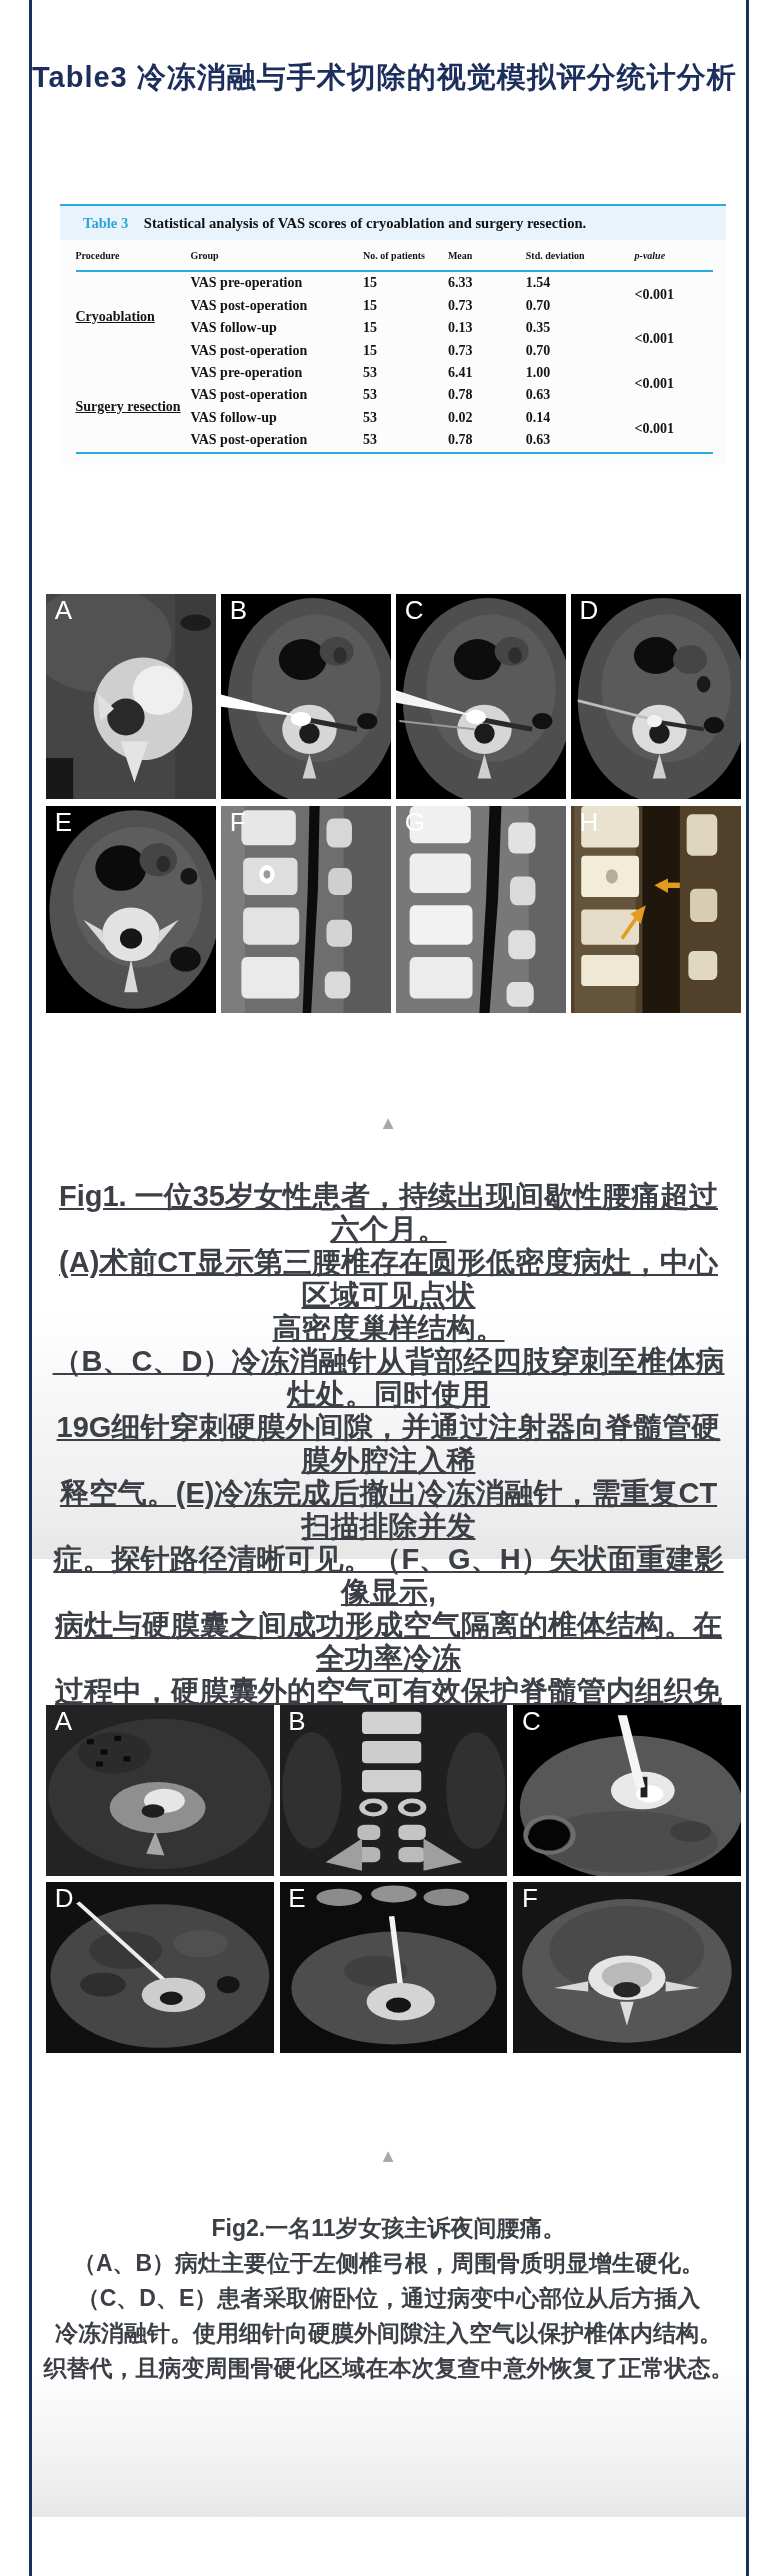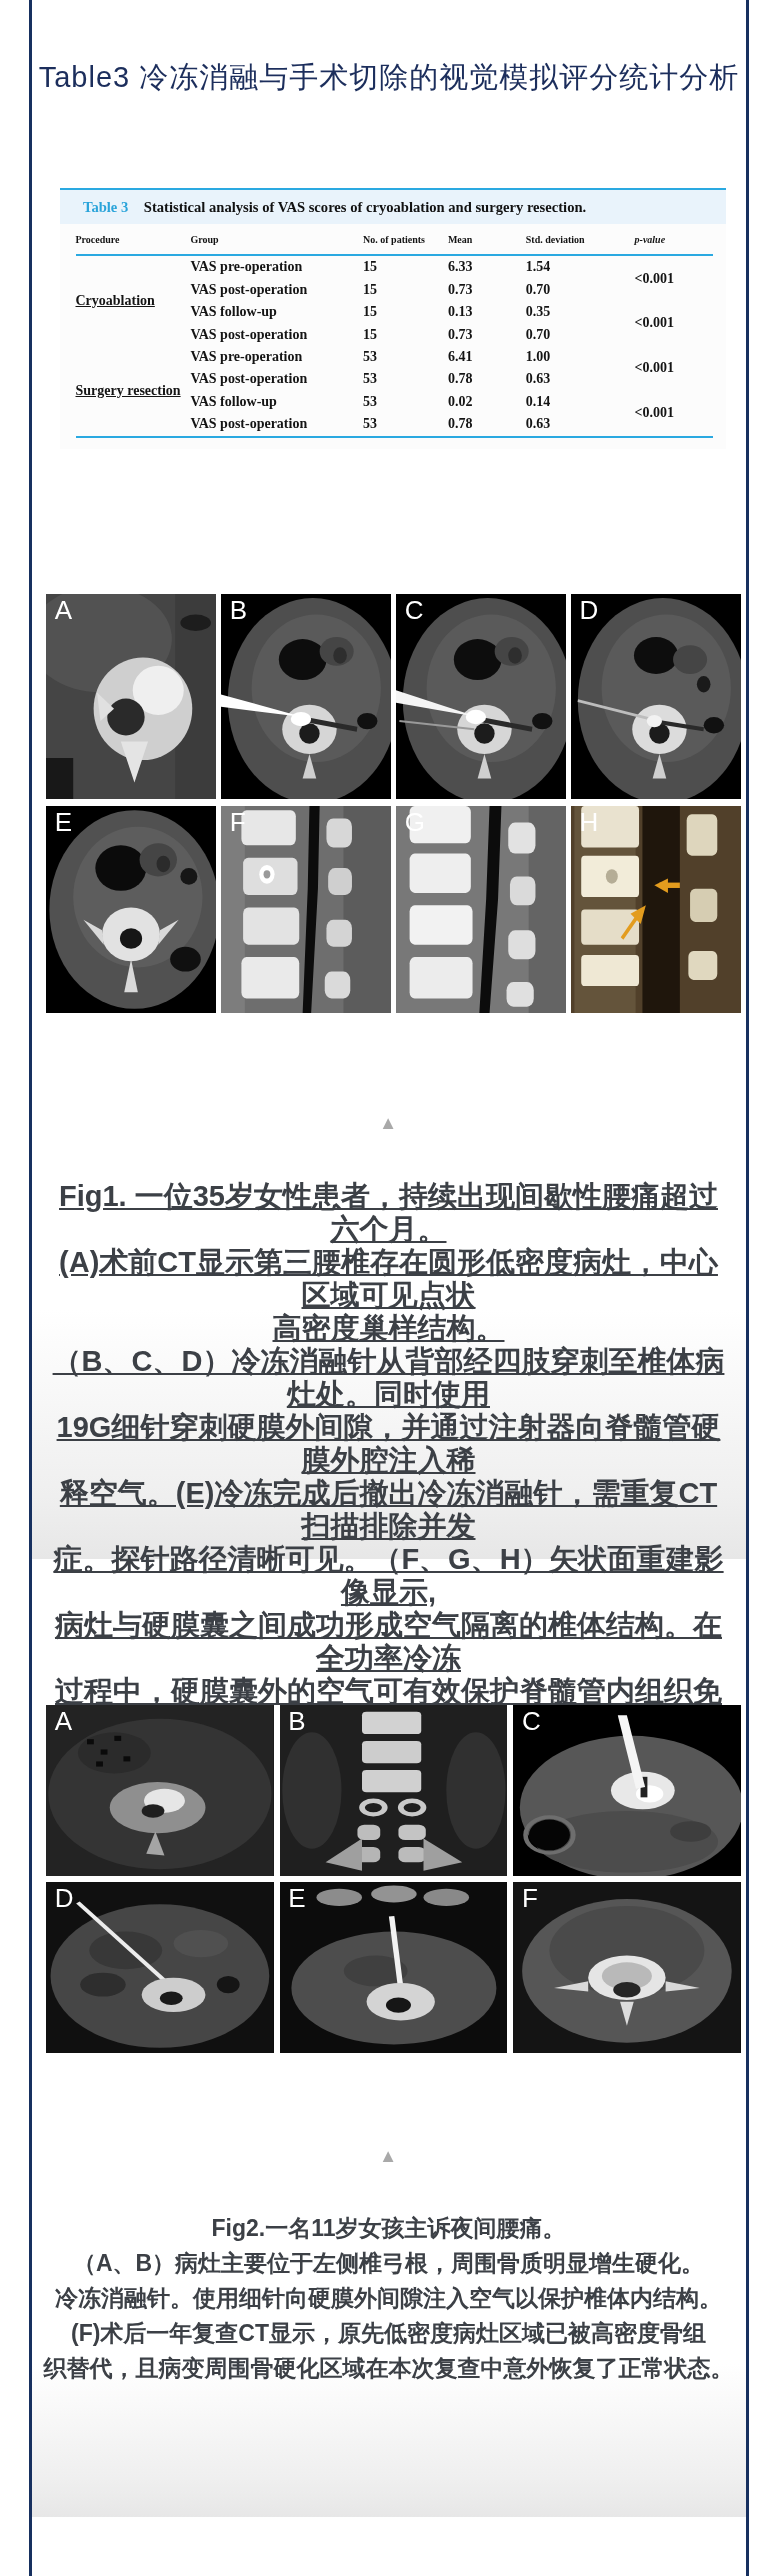--- a/index.html
+++ b/index.html
@@ -12,24 +12,24 @@
   .card-grad{background:linear-gradient(180deg,#ffffff 0%,#ffffff 84%,#efefef 96%,#e7e7e7 100%);}
   .card1{top:0;height:1559px;}
   .card2{top:1559px;height:958px;}
   .card3{top:2517px;height:59px;background:#ffffff;}
 
   
   .vline{position:absolute;top:0;bottom:0;width:2.9px;background:#17305f;}
   .vl{left:29px}.vr{left:746px}
 
   .main-title{position:absolute;top:58px;left:32px;width:714px;margin:0;
-    text-align:center;font-size:29px;font-weight:400;color:#1c2e5c;letter-spacing:1px;}
-
-  
-  .tablebox{position:absolute;left:60px;top:188px;width:666px;background:#fcfcfc;padding-bottom:11.6px;}
+    text-align:left;font-size:29px;font-weight:700;color:#1c2e5c;letter-spacing:1px;}
+
+  
+  .tablebox{position:absolute;left:60px;top:204px;width:666px;background:#fcfcfc;padding-bottom:11.6px;}
   .tbl-caption{border-top:2.9px solid #2aa9e1;background:#e9f3fb;
     font-family:"Liberation Serif","DejaVu Serif",serif;font-weight:bold;font-size:14.6px;
     color:#111;padding:8.7px 13.6px 8.7px 23px;}
   .tbl-caption .lbl{color:#2ba4da;margin-right:15.5px;}
   table.vas{border-collapse:collapse;margin-left:15.5px;width:637px;
     font-family:"Liberation Serif","DejaVu Serif",serif;font-size:14px;font-weight:bold;
     color:#141414;border-bottom:2.9px solid #2aa9e1;}
   table.vas th{ text-align:left;vertical-align:top;padding:6.8px 1.9px 5.8px 0;
     border-bottom:2.9px solid #2aa9e1;font-size:10px;line-height:17.5px;}
   table.vas td{padding:1px 1.9px 1px 0;height:20.4px;vertical-align:middle;line-height:16.5px;}
@@ -422,19 +422,19 @@
       </svg>
       <span class="plabel">F</span>
     </div>
   </div>
 
   <div class="tri tri2">▲</div>
 
   <div class="caption cap2">
     <div>Fig2.一名11岁女孩主诉夜间腰痛。</div>
     <div>（A、B）病灶主要位于左侧椎弓根，周围骨质明显增生硬化。</div>
+    <div>（C、D、E）患者采取俯卧位，通过病变中心部位从后方插入</div>
     <div>冷冻消融针。使用细针向硬膜外间隙注入空气以保护椎体内结构。</div>
-    <div>(F)术后一年复查CT显示，原先低密度病灶区域已被高密度骨组</div>
     <div>织替代，且病变周围骨硬化区域在本次复查中意外恢复了正常状态。</div>
   </div>
 
 </div>
 
 
 </body></html>

